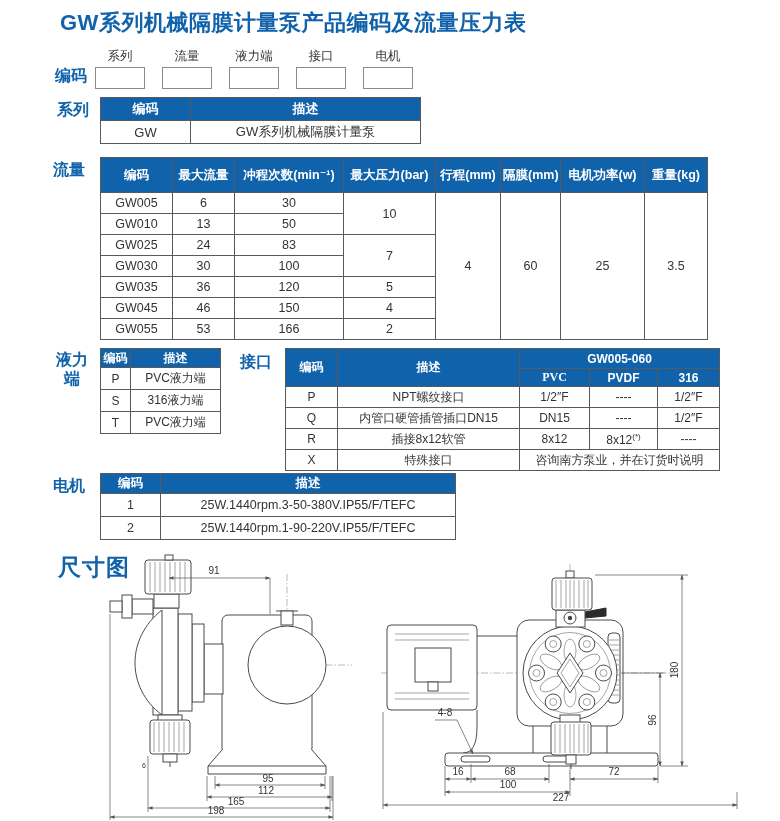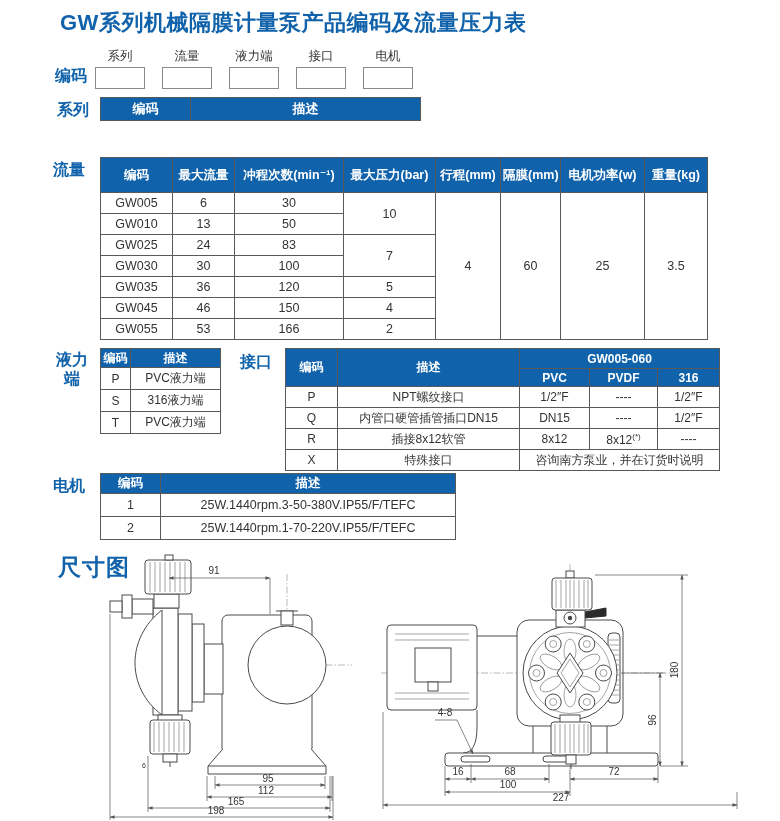--- a/index.html
+++ b/index.html
@@ -88,20 +88,24 @@
 <table class="tbl" id="series-table">
   <colgroup>
       <col style="width:90px">
       <col style="width:230px">
     </colgroup>
   <tbody>
       <tr>
     <th>编码</th>
     <th>描述</th>
   </tr>
+  <tr>
+    <td>GW</td>
+    <td>GW系列机械隔膜计量泵</td>
+  </tr>
 </tbody>
   </table>
 
 <div class="sec-label blue" style="left:53px;top:160px;">流量</div>
 <table class="tbl" id="flow-table">
   <colgroup>
     <col style="width:72px">
       <col style="width:62px">
       <col style="width:109px">
       <col style="width:92px">
@@ -203,21 +207,21 @@
       <col style="width:68px">
       <col style="width:62px">
     </colgroup>
   <tbody>
       <tr>
     <th rowspan="2">编码</th>
     <th rowspan="2">描述</th>
     <th colspan="3" style="height:19px;margin-top:8px;">GW005-060</th>
   </tr>
   <tr>
-    <th style="height:17px;">PVC</th>
+    <th style="height:17px;font-family:Liberation Serif, serif;">PVC</th>
     <th style="height:17px;margin-top:27px;">PVDF</th>
     <th style="height:17px;margin-top:10px;">316</th>
   </tr>
   <tr>
     <td>P</td>
     <td>NPT螺纹接口</td>
     <td>1/2″F</td>
     <td>----</td>
     <td>1/2″F</td>
   </tr>
@@ -253,21 +257,21 @@
       <tr>
     <th>编码</th>
     <th>描述</th>
   </tr>
   <tr>
     <td>1</td>
     <td>25W.1440rpm.3-50-380V.IP55/F/TEFC</td>
   </tr>
   <tr>
     <td>2</td>
-    <td>25W.1440rpm.1-70-220V.IP55/F/TEFC</td>
+    <td>25W.1440rpm.1-90-220V.IP55/F/TEFC</td>
   </tr>
 </tbody>
   </table>
 
 <div class="dim-title blue">尺寸图</div>
 
 <svg style="left:100px;top:554px;" width="292" height="267" viewBox="0 0 292 267">
   <defs>
     <marker id="ar" orient="auto-start-reverse" markerWidth="7" markerHeight="5" refX="6.5" refY="2.5">
       <path d="M0,0 L7,2.5 L0,5 Z" fill="#555"></path>

